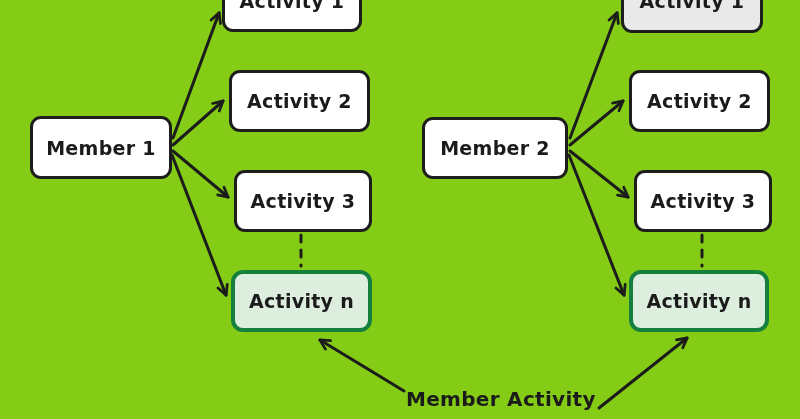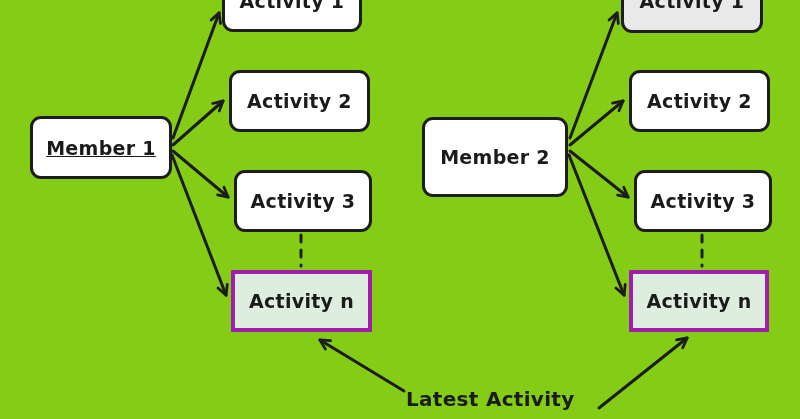--- a/index.html
+++ b/index.html
@@ -33,31 +33,31 @@
     justify-content: center;
     font-size: 19px;
     font-weight: 700;
     letter-spacing: 0.3px;
     color: #1b1b1b;
     white-space: nowrap;
   }
   .node.grey  { background: #e9e9e9; }
   .node.green {
     background: #deeede;
-    border: 4px solid #a21caf;
-    border-radius: 1px;
+    border: 4px solid #15803d;
+    border-radius: 12px;
   }
   
-  .n-member1 { left: 30px;  top: 116px; width: 142px; height: 63px; text-decoration: underline; }
+  .n-member1 { left: 30px;  top: 116px; width: 142px; height: 63px; }
   .n-act1L   { left: 222px; top: -31px; width: 140px; height: 63px; }
   .n-act2L   { left: 229px; top: 70px;  width: 141px; height: 62px; }
   .n-act3L   { left: 234px; top: 170px; width: 138px; height: 62px; }
   .n-actnL   { left: 231px; top: 270px; width: 141px; height: 62px; }
   
-  .n-member2 { left: 422px; top: 117px; width: 146px; height: 80px; text-align: center; }
+  .n-member2 { left: 422px; top: 117px; width: 146px; height: 62px; text-align: center; }
   .n-act1R   { left: 621px; top: -31px; width: 142px; height: 64px; }
   .n-act2R   { left: 629px; top: 70px;  width: 141px; height: 62px; }
   .n-act3R   { left: 634px; top: 170px; width: 138px; height: 62px; }
   .n-actnR   { left: 629px; top: 270px; width: 140px; height: 62px; }
 
   .annotation-label {
     position: absolute;
     left: 406px;
     top: 387px;
     font-size: 20px;
@@ -106,21 +106,21 @@
   <div class="node n-act3R">
     <span>Activity 3</span>
   </div>
   <div class="node green n-actnR">
     <span>Activity n</span>
   </div>
   <div class="node n-member2">
     <span>Member 2</span>
   </div>
 
-  <div class="annotation-label">Latest Activity</div>
+  <div class="annotation-label">Member Activity</div>
 
   <svg class="arrow-layer" viewBox="0 0 800 419">
     <defs>
       <marker id="ah" viewBox="0 0 10 10" refX="8.4" refY="5" markerWidth="4.6" markerHeight="4.6" orient="auto-start-reverse">
         <path d="M1.6 1.4 L8.6 5 L1.6 8.6" fill="none" stroke="#1c1c1c" stroke-width="2" stroke-linecap="round" stroke-linejoin="round"></path>
       </marker>
     </defs>
 
     <line class="edge" marker-end="url(#ah)" x1="173" y1="138" x2="219" y2="13"></line>
     <line class="edge" marker-end="url(#ah)" x1="173" y1="145" x2="223" y2="101"></line>

